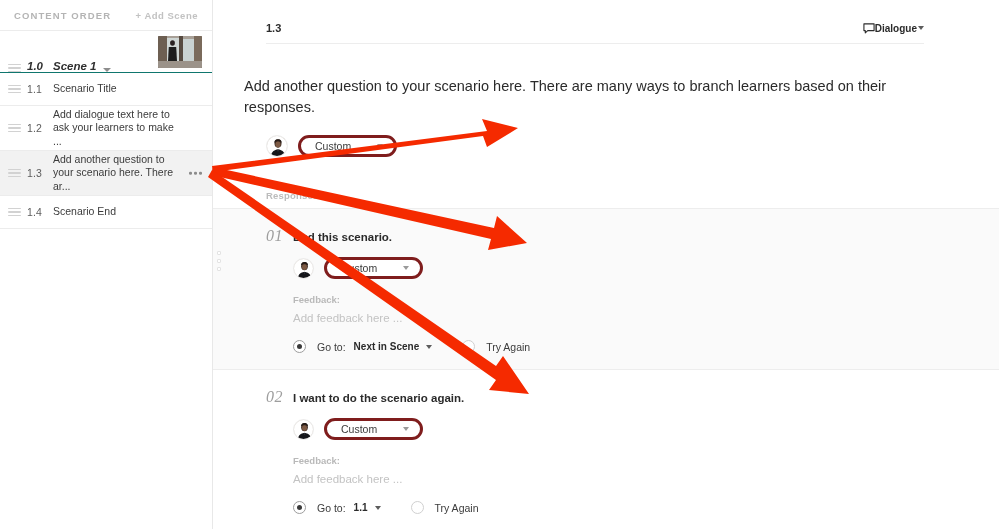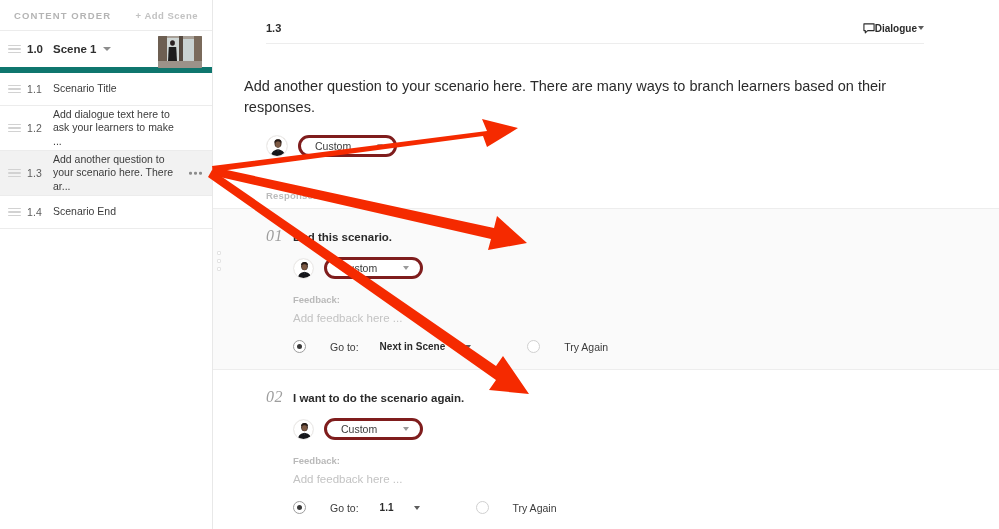--- a/index.html
+++ b/index.html
@@ -28,26 +28,27 @@
     font-size: 9.5px; letter-spacing: 1.1px; font-weight: 700;
     color: #b4b4b4; text-transform: uppercase;
   }
   .add-scene {
     font-size: 9.5px; letter-spacing: .5px; font-weight: 700;
     color: #c2c2c2; cursor: pointer; white-space: nowrap;
   }
 
   .scene-row {
     height: 43px;
-    display: flex; align-items: center;
+    display: flex; align-items: flex-end;
     border-top: 1px solid #ececec;
-    border-bottom: 6px solid #0f766e;
+    border-bottom: 1px solid #0f766e;
     padding-left: 8px; padding-right: 8px;
     background: #fff;
     position: relative;
+    font-style: italic;
   }
   .grip {
     width: 13px; flex: 0 0 13px; margin-right: 6px;
     display: flex; flex-direction: column; gap: 2px; justify-content: center;
   }
   .grip i { display:block; height: 1.5px; background: #d2d2d2; border-radius: 1px; }
   .scene-num {
     font-size: 11.5px; font-weight: 700; color: #2f2f2f;
     width: 26px; flex: 0 0 26px;
   }
@@ -153,21 +154,21 @@
   .resp-head { display: flex; align-items: baseline; }
   .resp-index {
     font-size: 16px; color: #9e9e9e; width: 27px; flex: 0 0 27px;
     font-family: "Liberation Serif", serif; font-style: italic; letter-spacing: .4px;
   }
   .resp-text { font-size: 11.5px; font-weight: 700; color: #2b2b2b; }
   .resp-body { margin-left: 27px; }
   .resp-body .speaker-row { margin-left: 0; margin-top: 12px; }
   .fb-label { margin-top: 15px; font-size: 9.5px; font-weight: 700; color: #b9b9b9; }
   .fb-input { margin-top: 7px; font-size: 11.5px; color: #c3c3c3; cursor: text; }
-  .goto-row { display: flex; align-items: center; gap: 15px; margin-top: 16px; }
+  .goto-row { display: flex; align-items: center; gap: 2px; margin-top: 16px; }
   .radio {
     width: 13px; height: 13px; border-radius: 50%;
     border: 1px solid #9d9d9d; display: flex; align-items: center; justify-content: center;
     flex: 0 0 13px; cursor: pointer; background: #fff;
   }
   .radio.on::after { content: ""; width: 5px; height: 5px; border-radius: 50%; background: #3a3a3a; }
   .radio.off { border-color: #d0d0d0; }
   .goto-label { font-size: 10.5px; color: #3b3b3b; margin-left: 9px; }
   .goto-value { font-size: 10px; font-weight: 700; color: #2b2b2b; margin-left: 6px; cursor: pointer; }
   .goto-caret {

